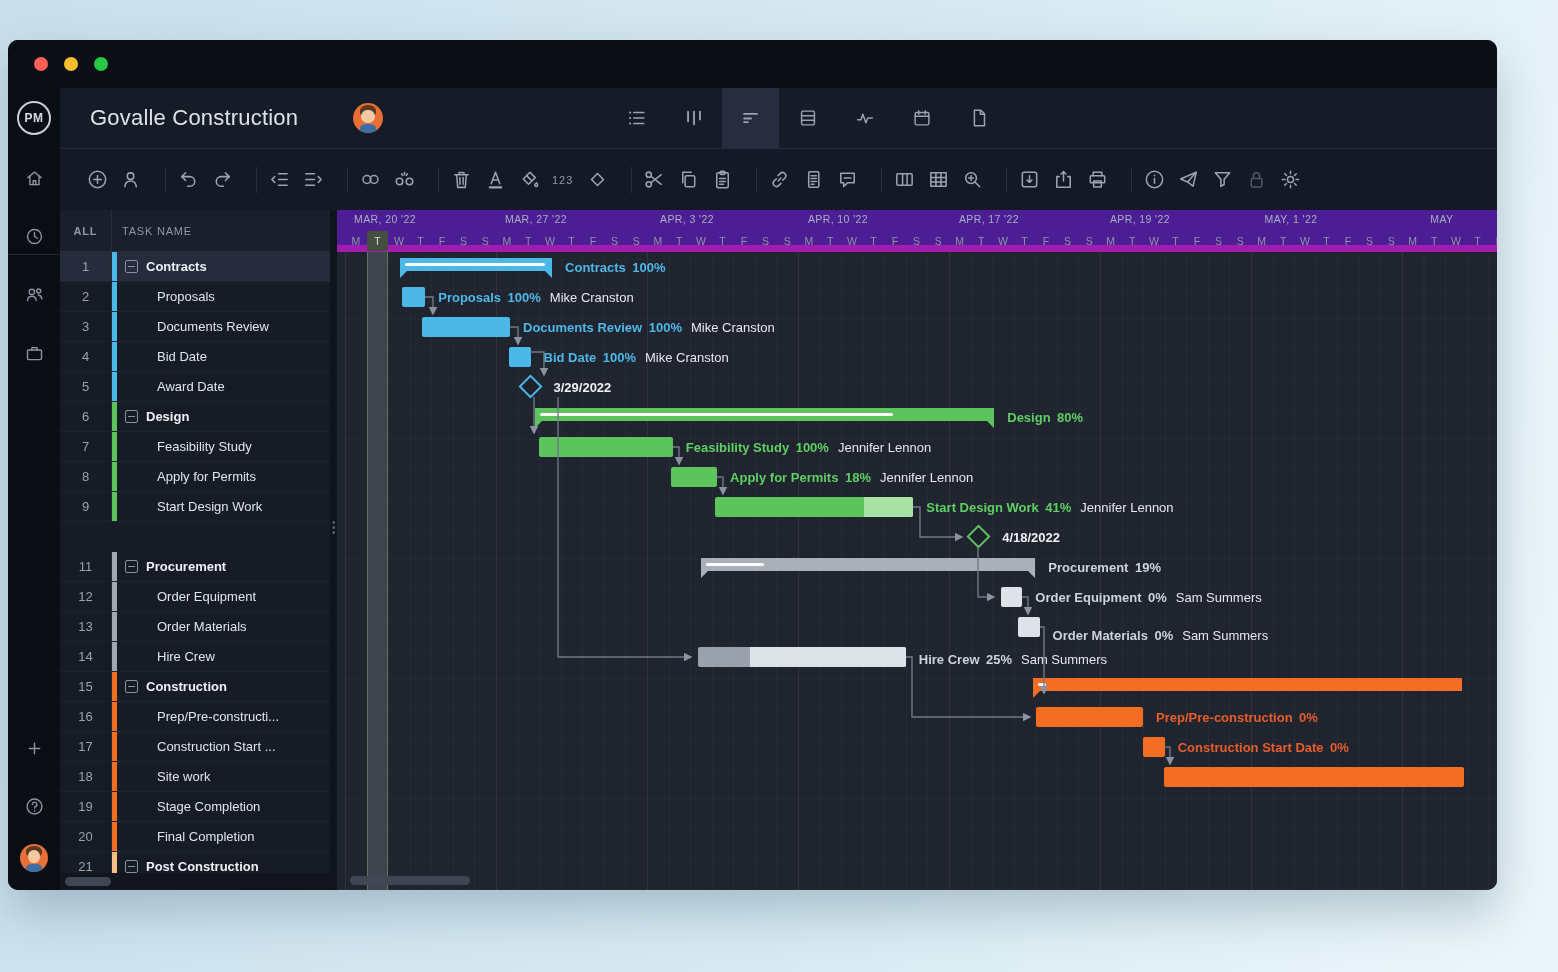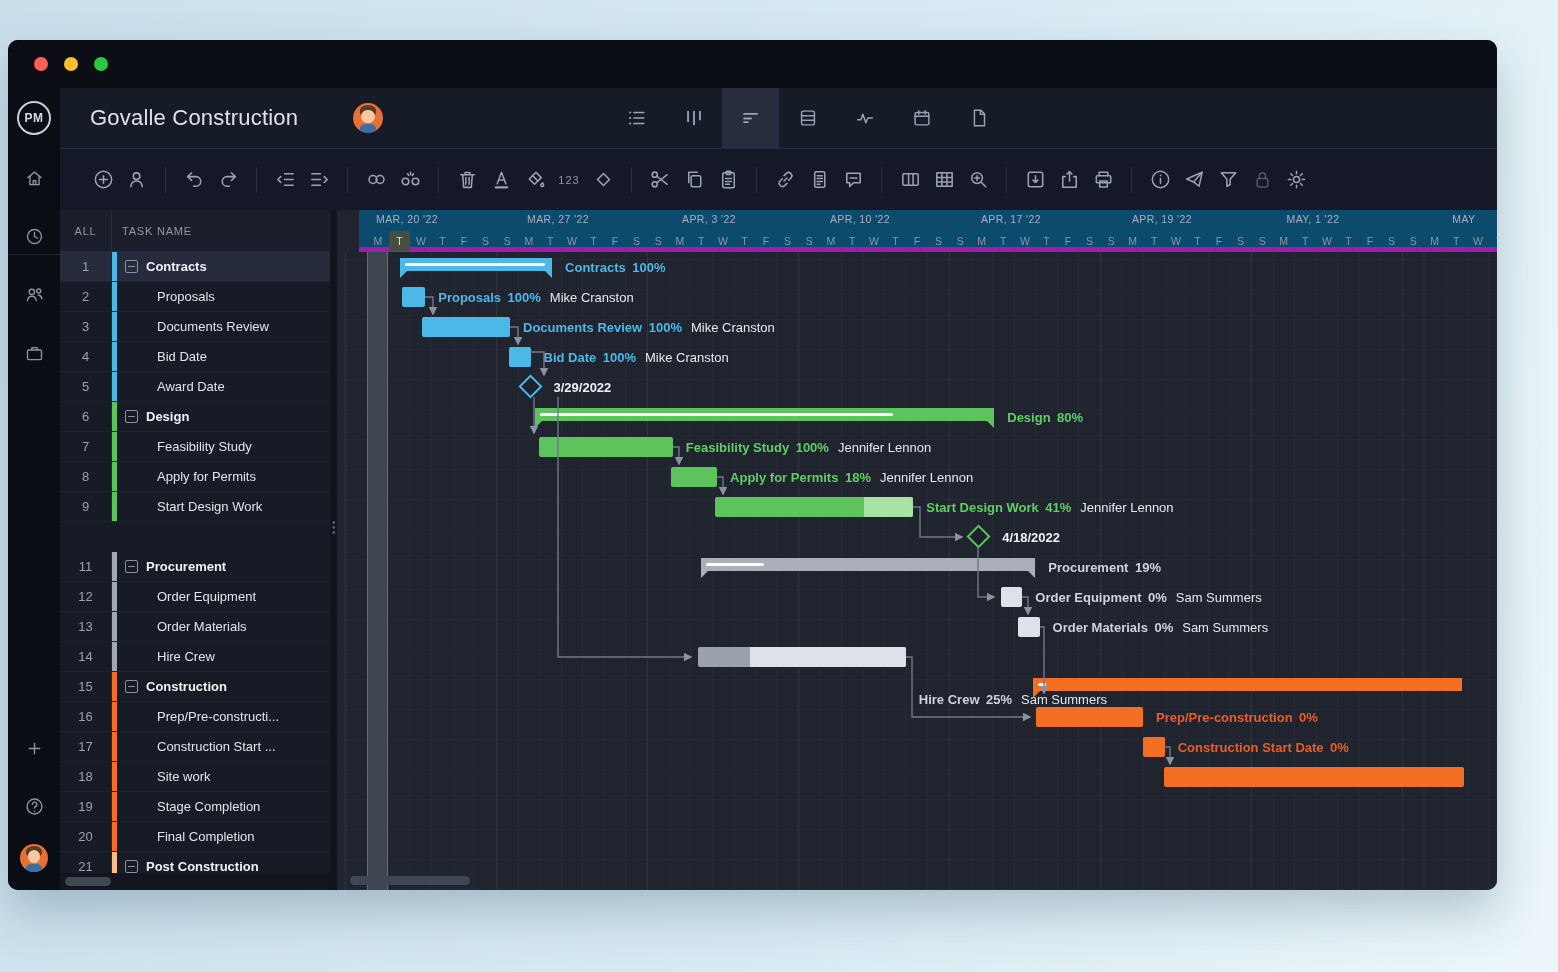--- a/index.html
+++ b/index.html
@@ -30,39 +30,39 @@
   .avatar .face { position:absolute; left:28%; top:22%; width:44%; height:46%; background:#f3c9a2; border-radius:50%; }
   .avatar .shirt { position:absolute; left:22%; top:70%; width:56%; height:34%; background:#3c6ea5; border-radius:40% 40% 0 0; }
 
   .view-tabs { position:absolute; left:600px; top:0; height:60px; display:flex; }
   .vtab { width:57px; height:60px; display:flex; align-items:center; justify-content:center; color:#9aa3b2; cursor:pointer; }
   .vtab.active { background:#272d3e; }
   .vtab svg { width:22px; height:22px; }
 
   .toolbar { position:absolute; top:108px; left:52px; right:0; height:62px; background:#151927;
     border-top:1px solid #232a3c; display:flex; align-items:center; padding-left:26px; }
-  .tb-icon { width:34px; height:34px; display:flex; align-items:center; justify-content:center;
+  .tb-icon { width:34px; height:34px; display:flex; align-items:center; 
     color:#9aa3b1; cursor:pointer; }
   .tb-icon svg { width:23px; height:23px; }
   .tb-sep { width:1px; height:26px; background:#2b3143; margin:0 11px; }
   .tb-num { font-size:11px; color:#8f98a6; letter-spacing:1px; }
   .tb-icon[data-name="lock-icon"] { opacity:.45; }
 
   
   .sidebar { position:absolute; left:0; top:108px; bottom:0; width:52px; background:#0a0d13; z-index:5; }
   .sb-icon { position:absolute; left:0; width:52px; height:36px; display:flex; align-items:center;
     justify-content:center; color:#8b94a3; cursor:pointer; }
   .sb-icon svg { width:21px; height:21px; }
   .sb-divider { position:absolute; left:0; width:52px; height:1px; background:#222734; }
 
   
   .task-panel { position:absolute; left:52px; top:170px; width:270px; bottom:0; background:#171b25; }
   .tp-header { position:absolute; top:0; left:0; right:0; height:42px; background:#1a1f2b;
     border-bottom:1px solid #272d3a; display:flex; color:#8f98a6; font-size:11px; letter-spacing:.8px; }
-  .tp-header .c1 { width:52px; display:flex; align-items:center; justify-content:center; border-right:1px solid #272d3a; }
+  .tp-header .c1 { width:52px; display:flex; align-items:center; justify-content:center; border-right:1px solid #272d3a;font-weight:bold; }
   .tp-header .c2 { flex:1; display:flex; align-items:center; padding-left:10px; }
   .tp-rows { position:absolute; top:42px; left:0; right:0; bottom:0; overflow:hidden; }
   .trow { position:absolute; left:0; right:0; height:30px; border-bottom:1px solid #1e2330; display:flex; cursor:pointer; }
   .trow.selected { background:#262c3c; }
   .trow .num { width:52px; border-right:1px solid #232936; color:#99a2b0; font-size:13px;
     display:flex; align-items:center; justify-content:center; }
   .trow .strip { width:5px; }
   .trow .tname { flex:1; display:flex; align-items:center; font-size:13px; color:#dfe4ec; padding-left:8px; white-space:nowrap; overflow:hidden;}
   .trow .tname.parent { color:#eef1f6; font-weight:bold; }
   .collapse-box { width:13px; height:13px; border:1px solid #8892a2; border-radius:2px; margin-right:8px;
@@ -70,21 +70,21 @@
   .collapse-box:after { content:""; position:absolute; left:2px; right:2px; top:5px; height:1px; background:#8892a2; }
   .child-ind { width:32px; flex:none; }
   .tp-scroll { position:absolute; left:0; right:0; bottom:0; height:17px; background:#12151e; }
   .tp-thumb { position:absolute; left:5px; bottom:4px; width:46px; height:9px; border-radius:5px; background:#3f4754; cursor:pointer;}
 
   .panel-divider { position:absolute; left:322px; top:170px; bottom:0; width:7px; background:#10141c; cursor:col-resize; }
   .panel-divider .dots { position:absolute; top:310px; left:2px; color:#5a6270; font-size:10px; line-height:5px; }
 
   
   .gantt { position:absolute; left:329px; top:170px; right:0; bottom:0; background:#20242f; overflow:hidden; }
-  .g-header { position:absolute; top:0; left:0; right:0; height:42px; background:#0c4a6e; border-bottom:5px solid #a21caf;margin-left:22px; }
+  .g-header { position:absolute; top:0; left:0; right:0; height:42px; background:#4c1d95; border-bottom:7px solid #a21caf; }
   .g-week-label { position:absolute; top:3px; height:16px; color:#a7b0bc; font-size:10.5px; letter-spacing:.4px;
     transform:translateX(-50%); white-space:nowrap; }
   .g-day { position:absolute; top:21px; height:20px; color:#8d96a4; font-size:10.5px;
     display:flex; align-items:center; justify-content:center; }
   .g-day.today { background:#454e3f; color:#d6e3cd; border-radius:2px; }
   .g-body { position:absolute; top:42px; left:0; right:0; bottom:0;
     background-image:
       repeating-linear-gradient(90deg, rgba(255,255,255,.028) 0 1px, transparent 1px 21.57px),
       repeating-linear-gradient(0deg, rgba(255,255,255,.02) 0 1px, transparent 1px 30px);
     background-position:8px 0, 0 0; }
@@ -745,28 +745,28 @@
         </div>
         <div class="bar-label" data-name="gantt-bar-label" style="left: 711.24px; top: 300px;">
           <span class="npct" style="color: rgb(204, 211, 218);">Procurement 19%</span>
         </div>
         <div class="gbar" data-name="gantt-task-bar" style="left: 663.728px; top: 335px; width: 21.57px; background: rgb(221, 226, 232);"></div>
         <div class="bar-label" data-name="gantt-bar-label" style="left: 698.298px; top: 330px;">
           <span class="npct" style="color: rgb(204, 211, 218);">Order Equipment 0%</span>
           <span class="asg">Sam Summers</span>
         </div>
         <div class="gbar" data-name="gantt-task-bar" style="left: 680.984px; top: 365px; width: 21.57px; background: rgb(221, 226, 232);"></div>
-        <div class="bar-label" data-name="gantt-bar-label" style="left: 715.554px; top: 360px;">
+        <div class="bar-label" data-name="gantt-bar-label" style="left: 715.554px; top: 368px;">
           <span class="npct" style="color: rgb(204, 211, 218);">Order Materials 0%</span>
           <span class="asg">Sam Summers</span>
         </div>
         <div class="gbar" data-name="gantt-task-bar" style="left: 360.67px; top: 395px; width: 208.15px; background: rgb(153, 161, 172);">
           <div class="rem" data-name="task-remaining-segment" style="width: 75%; background: rgb(221, 226, 232);"></div>
         </div>
-        <div class="bar-label" data-name="gantt-bar-label" style="left: 581.82px; top: 392px; margin-top: 40px;">
+        <div class="bar-label" data-name="gantt-bar-label" style="left: 581.82px; top: 392px;">
           <span class="npct" style="color: rgb(204, 211, 218);">Hire Crew 25%</span>
           <span class="asg">Sam Summers</span>
         </div>
         <div class="gsum" data-name="gantt-summary-bar" style="left: 696.083px; top: 426px; width: 429.243px; background: rgb(243, 109, 34);">
           <div class="tailL" style="border-top: 7px solid rgb(243, 109, 34);"></div>
           <div class="prog" data-name="summary-progress-line" style="width: 8.34486px;"></div>
         </div>
         <div class="gbar" data-name="gantt-task-bar" style="left: 699.318px; top: 455px; width: 106.772px; background: rgb(243, 109, 34);"></div>
         <div class="bar-label" data-name="gantt-bar-label" style="left: 819.09px; top: 450px;">
           <span class="npct" style="color: rgb(232, 93, 42);">Prep/Pre-construction 0%</span>

